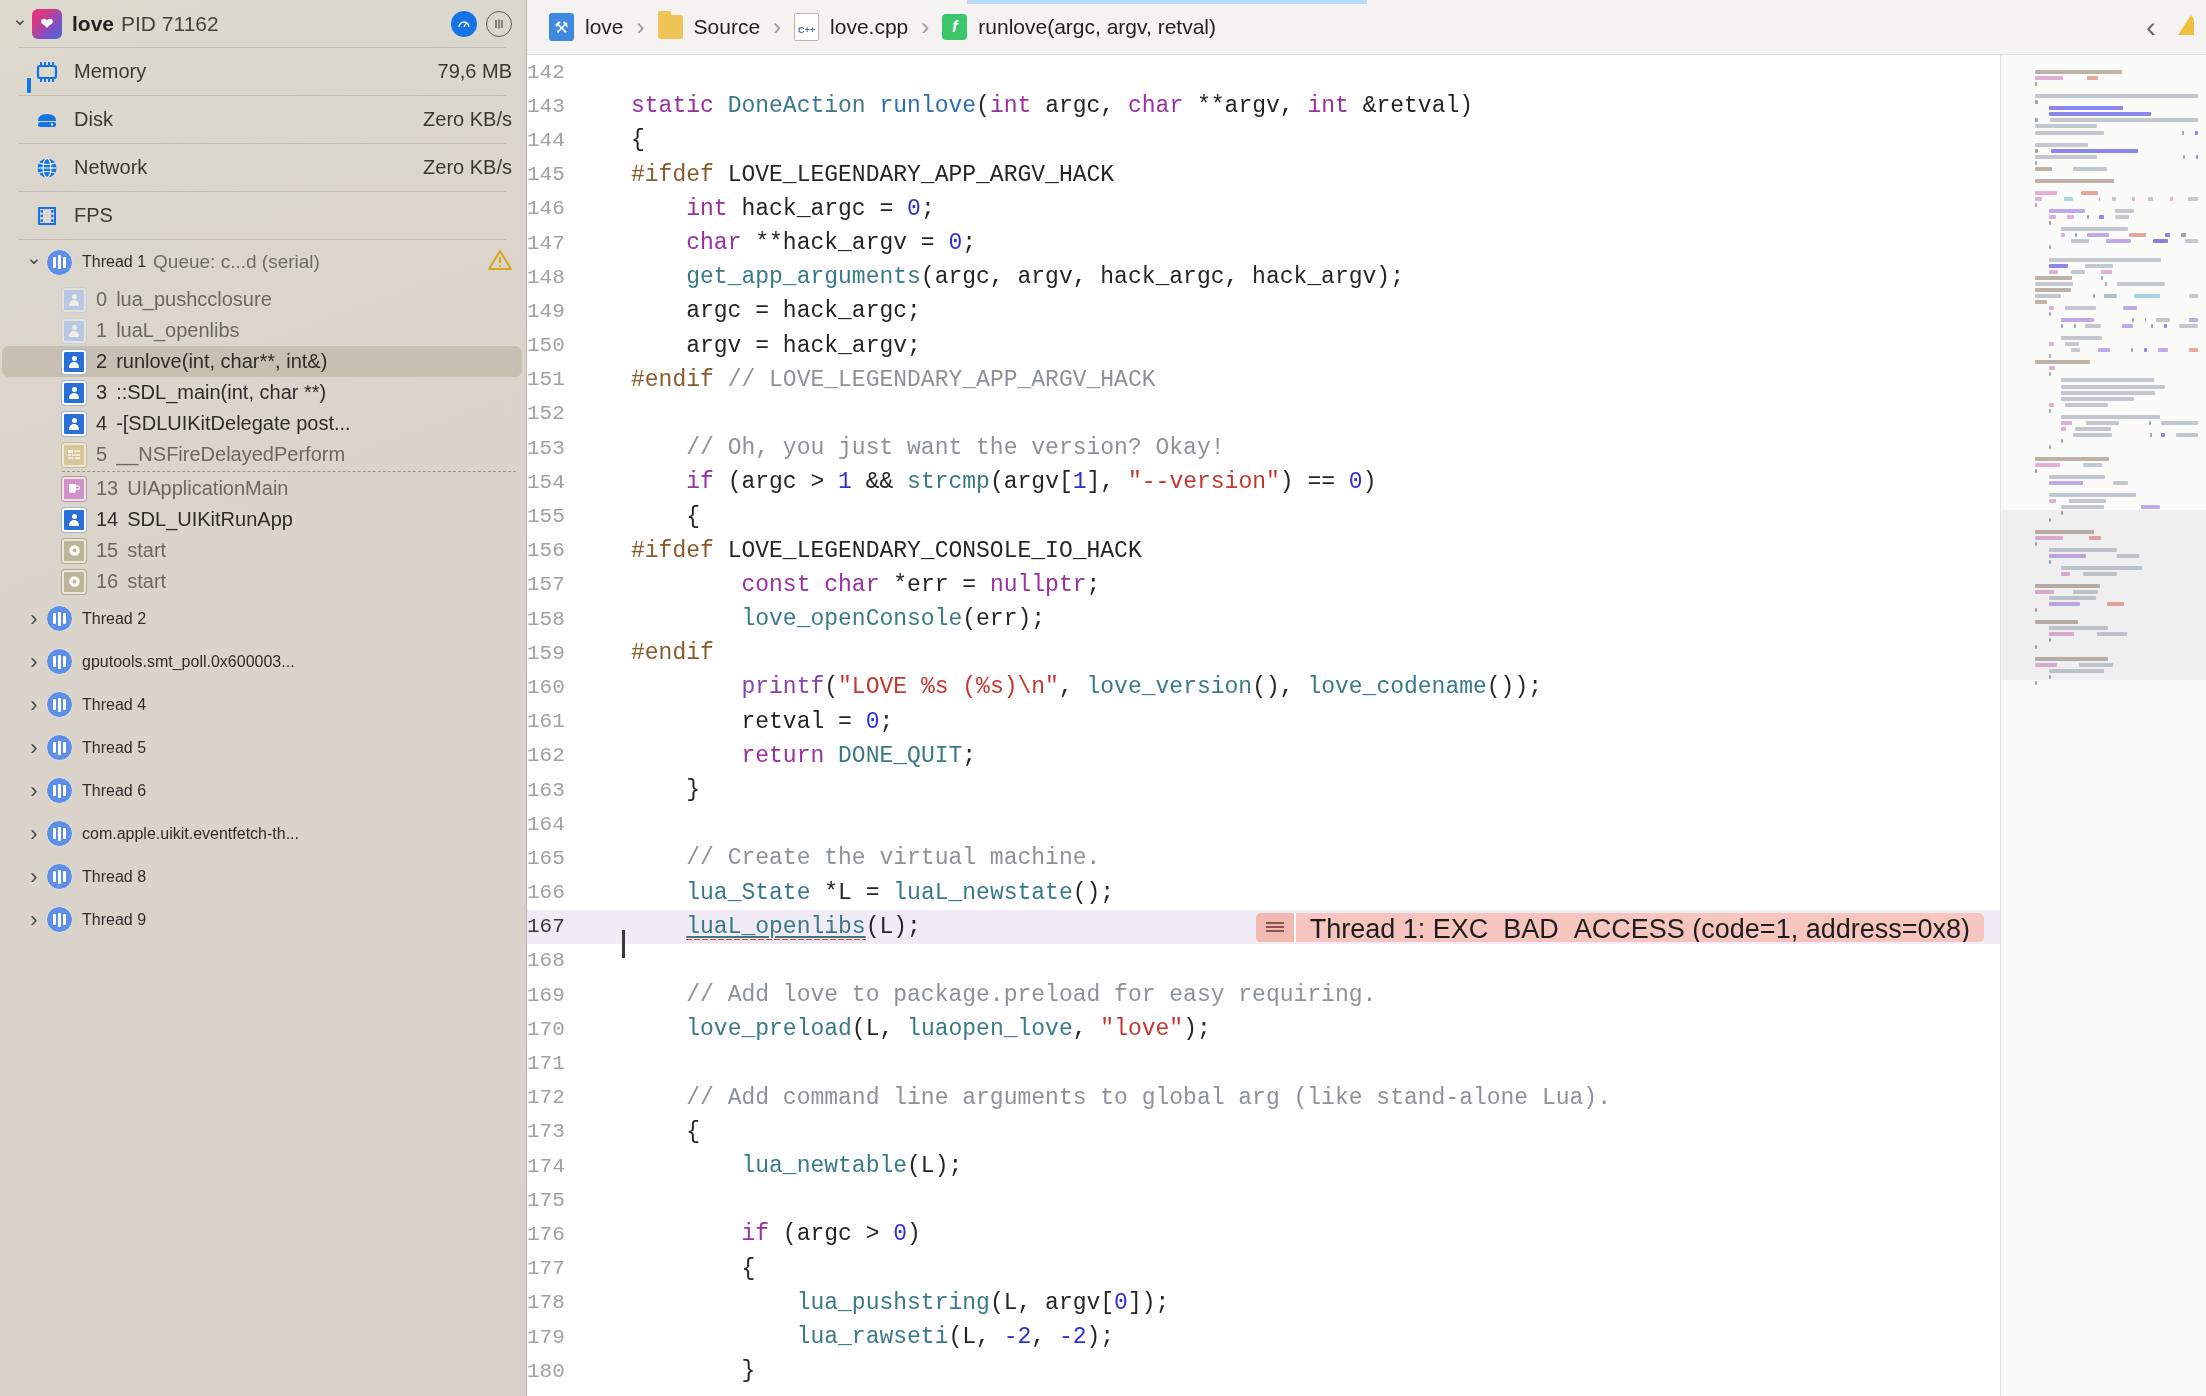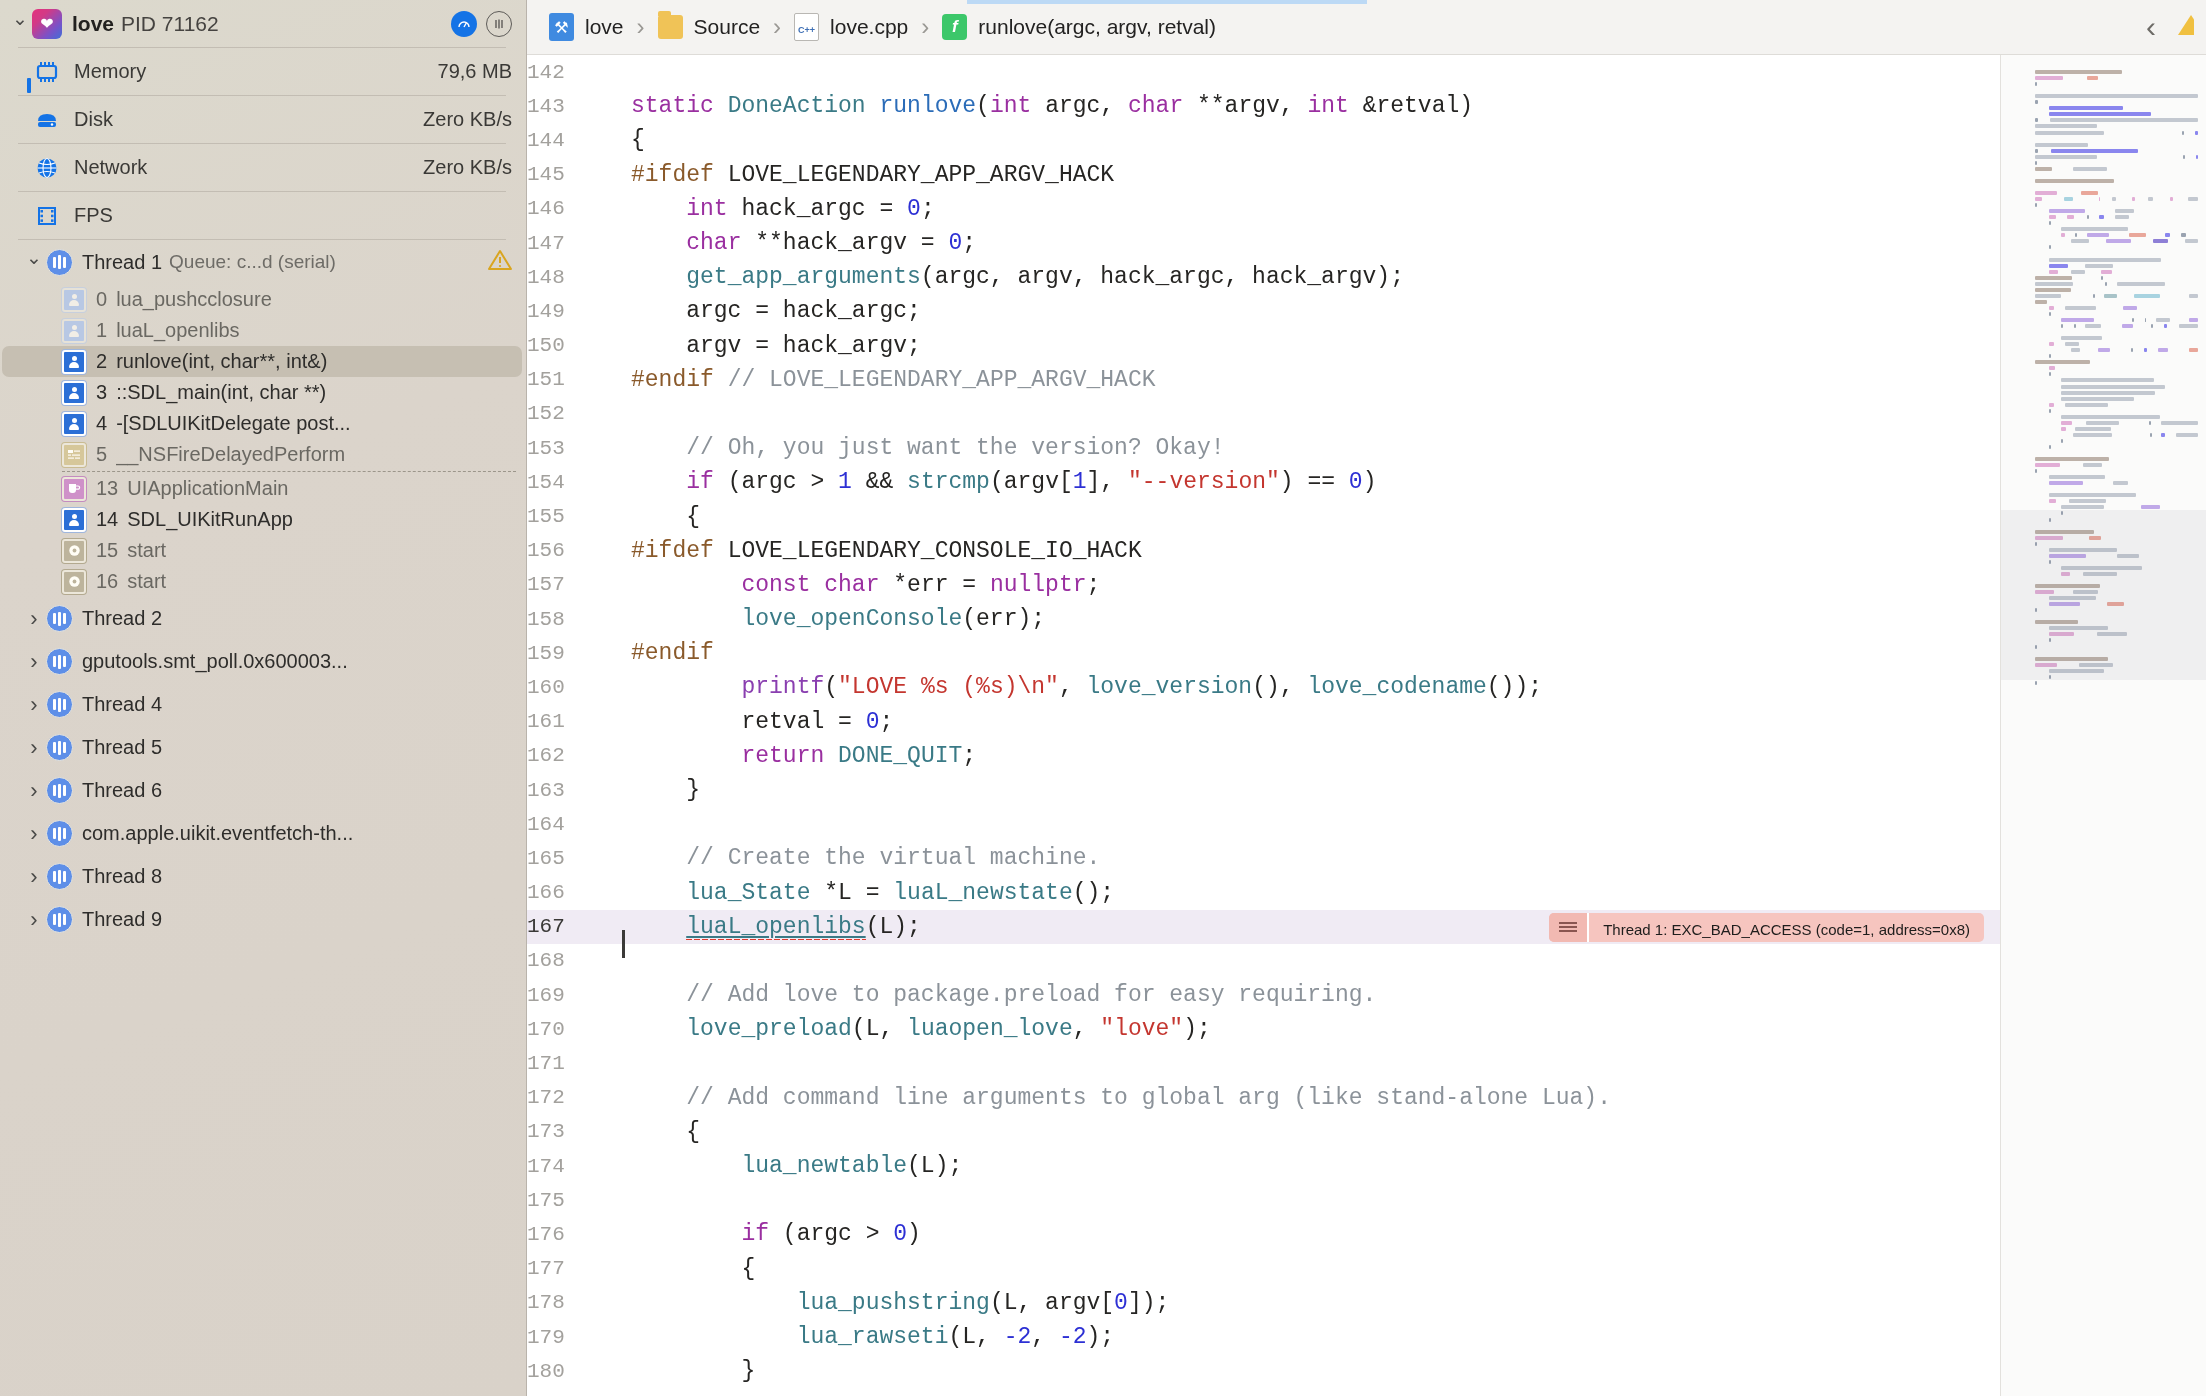--- a/index.html
+++ b/index.html
@@ -66,21 +66,21 @@
   .thread-row { display:flex; align-items:center; height:31px; padding-left: 22px; }
   .thread-icon {
     width: 27px; height: 27px; border-radius: 50%; flex: 0 0 27px;
     background: #5e8fe8; border: 1.5px solid #e9e6dd;
     display:flex; align-items:center; justify-content:center; margin-right: 9px;
   }
   .thread-icon i { display:block; width:3px; height:14px; background:#fff;
                    margin:0 1.2px; border-radius:1px; }
   .thread-icon i:nth-child(1){ height: 11px; }
   .thread-icon i:nth-child(3){ height: 11px; }
-  .thread-name { font-size: 20px; color: #2e2d2b; white-space: nowrap; }
+  .thread-name { font-size: 16px; color: #2e2d2b; white-space: nowrap; }
   .thread-sub { font-size: 19px; color: #6e6c67; margin-left: 7px; white-space: nowrap; }
   .warn-tri { margin-left: auto; margin-right: 14px; }
 
   
   .frame-row {
     display:flex; align-items:center; height:31px; padding-left: 62px;
     position: relative;
   }
   .frame-row.selected { background: #c6bfb2; border-radius: 7px;
                         margin: 0 4px 0 2px; padding-left: 60px; }
@@ -188,21 +188,21 @@
     display: flex; align-items: stretch; border-radius: 5px;
     overflow: hidden; background: #f6c5bf;
     font-family: "Liberation Sans", sans-serif;
   }
   .err-badge .hamb { width: 40px; display:flex; align-items:center;
                      justify-content:center; background:#f2b9b2;
                      border-right: 2px solid #fff; }
   .err-badge .hamb i { display:block; width:18px; height:2px; background:#8a5550;
                        margin:2px 0; }
   .err-badge .etxt { display:flex; align-items:center; padding: 17px 14px;
-                     font-size: 15px; color: #1e1d1c; white-space: nowrap; }
+                     font-size: 27px; color: #1e1d1c; white-space: nowrap; }
 
   
   #minimap { width: 206px; flex: 0 0 206px; background: #fbfbfa;
              border-left: 1px solid #e3e1dd; position: relative;
              overflow: hidden; padding: 8px 6px 0 22px; }
   #minimap .mrow { height: 6.05px; display:flex; align-items:center; }
   #minimap .mseg { height: 4px; border-radius: 1px; margin-right: 2px; }
   #mm-highlight { position: absolute; left:0; right:0; background: rgba(120,120,140,.09); }
 </style>
 </head>

